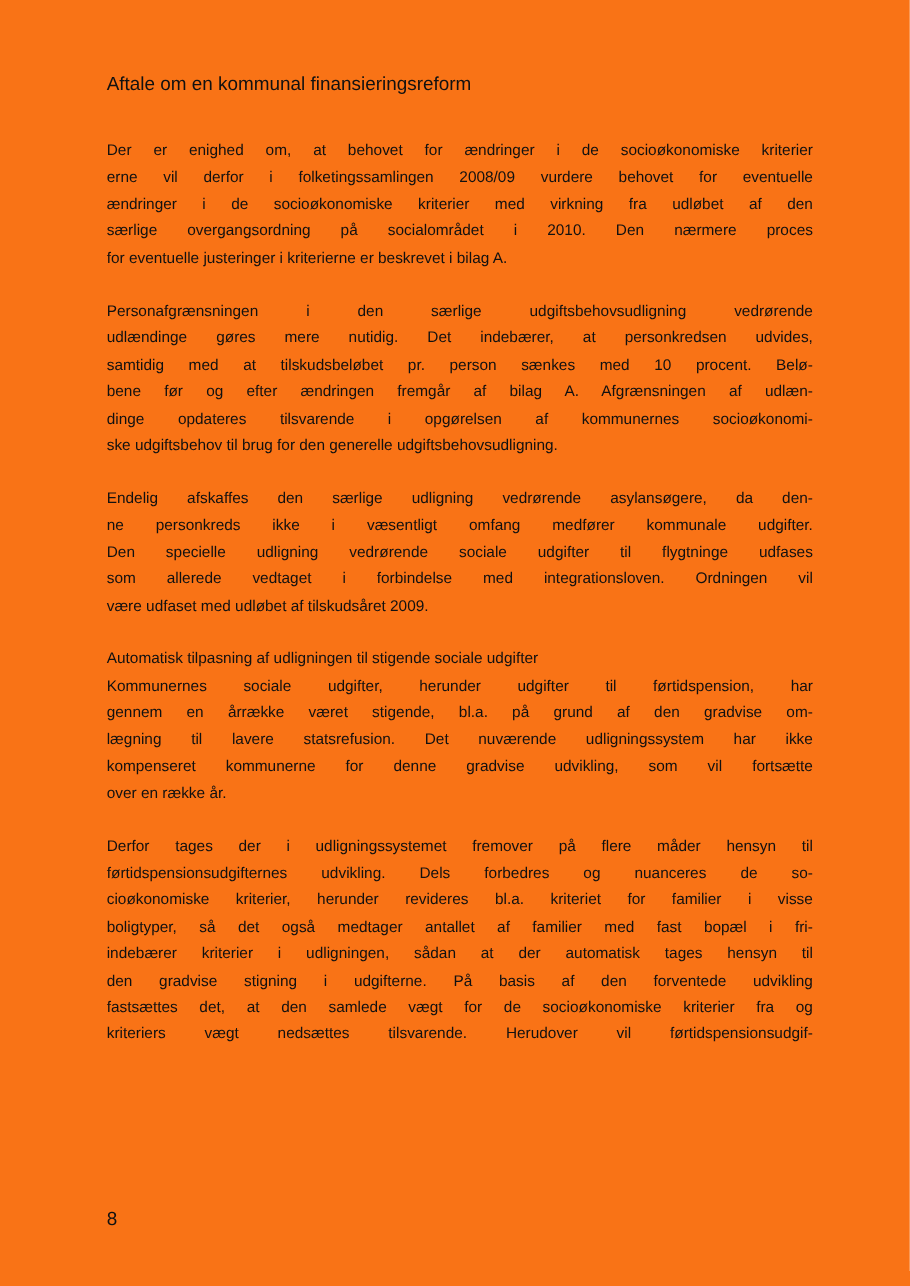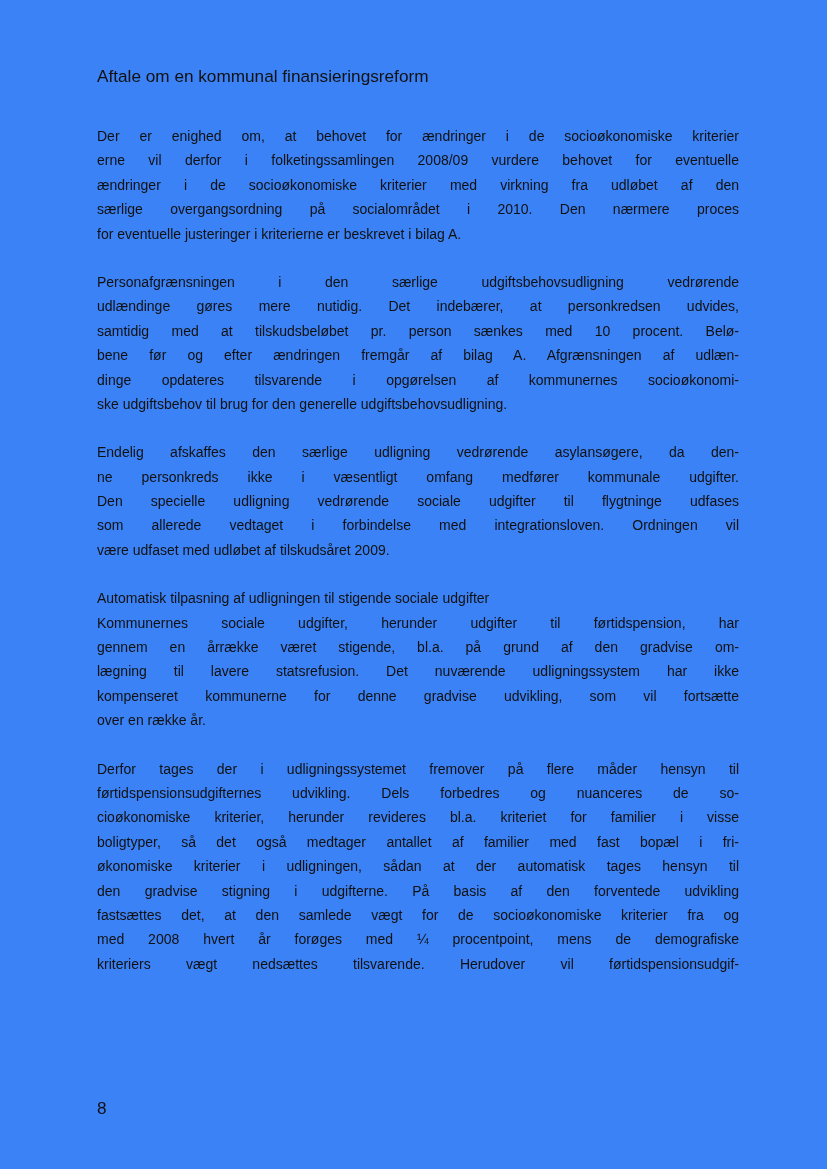--- a/index.html
+++ b/index.html
@@ -13,21 +13,21 @@
       position: relative;
       overflow: hidden;
       font-family: "Liberation Sans", sans-serif;
       color: #111111;
     }
     .page {
       position: absolute;
       left: 0; top: 0;
       width: 827px;
       height: 1169px;
-      background: #3b82f6;
+      background: #f97316;
     }
     .running-header {
       position: absolute;
       left: 97px;
       top: 65px;
       font-size: 17.2px;
       line-height: 22px;
       white-space: nowrap;
     }
     .body-text {
@@ -107,24 +107,23 @@
       <span class="line">lægning til lavere statsrefusion. Det nuværende udligningssystem har ikke</span>
       <span class="line">kompenseret kommunerne for denne gradvise udvikling, som vil fortsætte</span>
       <span class="line last">over en række år.</span>
     </p>
 
     <p class="para">
       <span class="line">Derfor tages der i udligningssystemet fremover på flere måder hensyn til</span>
       <span class="line">førtidspensionsudgifternes udvikling. Dels forbedres og nuanceres de so-</span>
       <span class="line">cioøkonomiske kriterier, herunder revideres bl.a. kriteriet for familier i visse</span>
       <span class="line">boligtyper, så det også medtager antallet af familier med fast bopæl i fri-</span>
-      <span class="line">økonomiske kriterier i udligningen, sådan at der automatisk tages hensyn til</span>
+      <span class="line">indebærer kriterier i udligningen, sådan at der automatisk tages hensyn til</span>
       <span class="line">den gradvise stigning i udgifterne. På basis af den forventede udvikling</span>
       <span class="line">fastsættes det, at den samlede vægt for de socioøkonomiske kriterier fra og</span>
-      <span class="line">med 2008 hvert år forøges med ¼ procentpoint, mens de demografiske</span>
       <span class="line">kriteriers vægt nedsættes tilsvarende. Herudover vil førtidspensionsudgif-</span>
     </p>
 
   </div>
 
   <div class="page-number">8</div>
 
 </div>
 
 </body></html>

